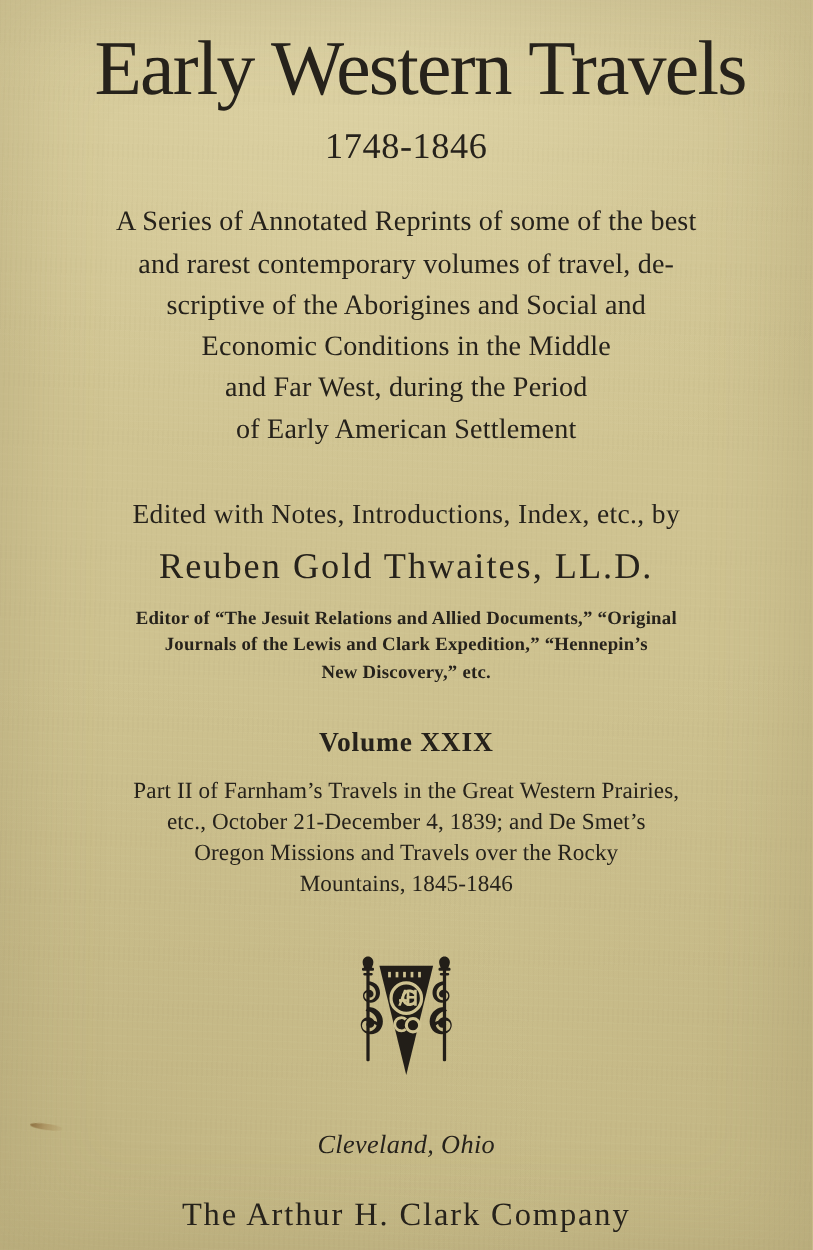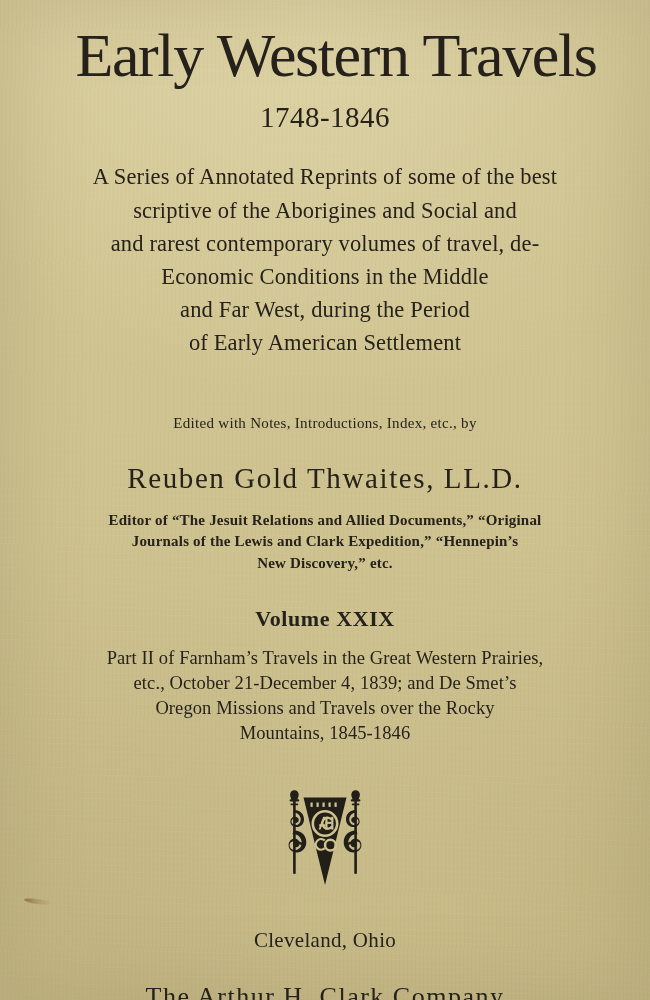--- a/index.html
+++ b/index.html
@@ -94,23 +94,23 @@
     margin: 0;
     padding-top: 28px;
     font-size: 22.5px;
     line-height: 1.475;
     letter-spacing: 0.15px;
   }
   .subtitle .ln { display: block; white-space: nowrap; text-align: center; }
 
   
   .edited-by {
-    margin: 16px;
+    margin: 0;
     padding-top: 40px;
-    font-size: 15px;
+    font-size: 22px;
     line-height: 1;
     letter-spacing: 0.3px;
   }
   .editor-name {
     margin: 0;
     padding-top: 17px;
     font-size: 29px;
     line-height: 1;
     letter-spacing: 1.6px;
     white-space: nowrap;
@@ -152,20 +152,21 @@
   }
   .device { display: inline-block; }
 
   
   .imprint-city {
     margin: 0;
     padding-top: 42px;
     font-size: 21px;
     line-height: 1;
     letter-spacing: 0.3px;
+    font-style: italic;
   }
   .imprint-publisher {
     margin: 18px;
     padding-top: 15px;
     font-size: 26px;
     line-height: 1;
     letter-spacing: 1.5px;
     white-space: nowrap;
   }
   .imprint-year {
@@ -187,22 +188,22 @@
   <div class="foxing"></div>
 
   <div class="content">
 
     <h1 class="title">Early Western Travels</h1>
 
     <div class="date-range">1748-1846</div>
 
     <div class="subtitle">
       <span class="ln">A Series of Annotated Reprints of some of the best</span>
+      <span class="ln">and rarest contemporary volumes of travel, de-</span>
       <span class="ln">scriptive of the Aborigines and Social and</span>
-      <span class="ln">and rarest contemporary volumes of travel, de-</span>
       <span class="ln">Economic Conditions in the Middle</span>
       <span class="ln">and Far West, during the Period</span>
       <span class="ln">of Early American Settlement</span>
     </div>
 
     <div class="edited-by">Edited with Notes, Introductions, Index, etc., by</div>
 
     <div class="editor-name">Reuben Gold Thwaites, LL.D.</div>
 
     <div class="credentials">

